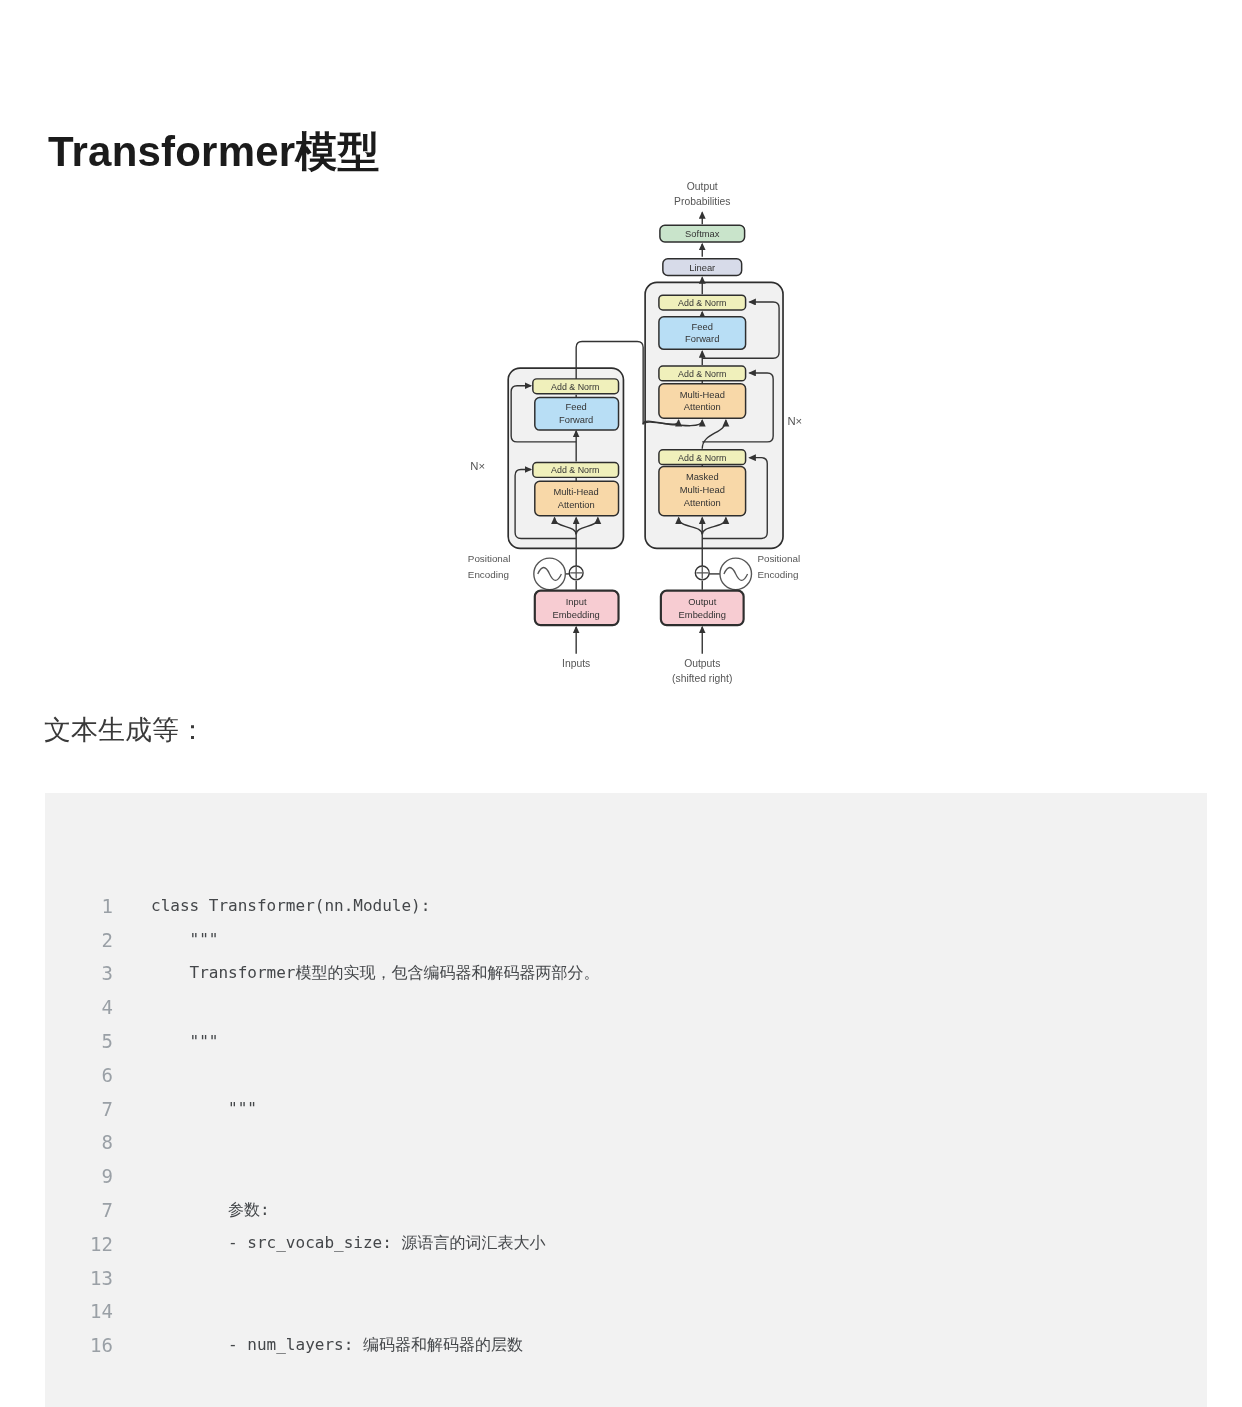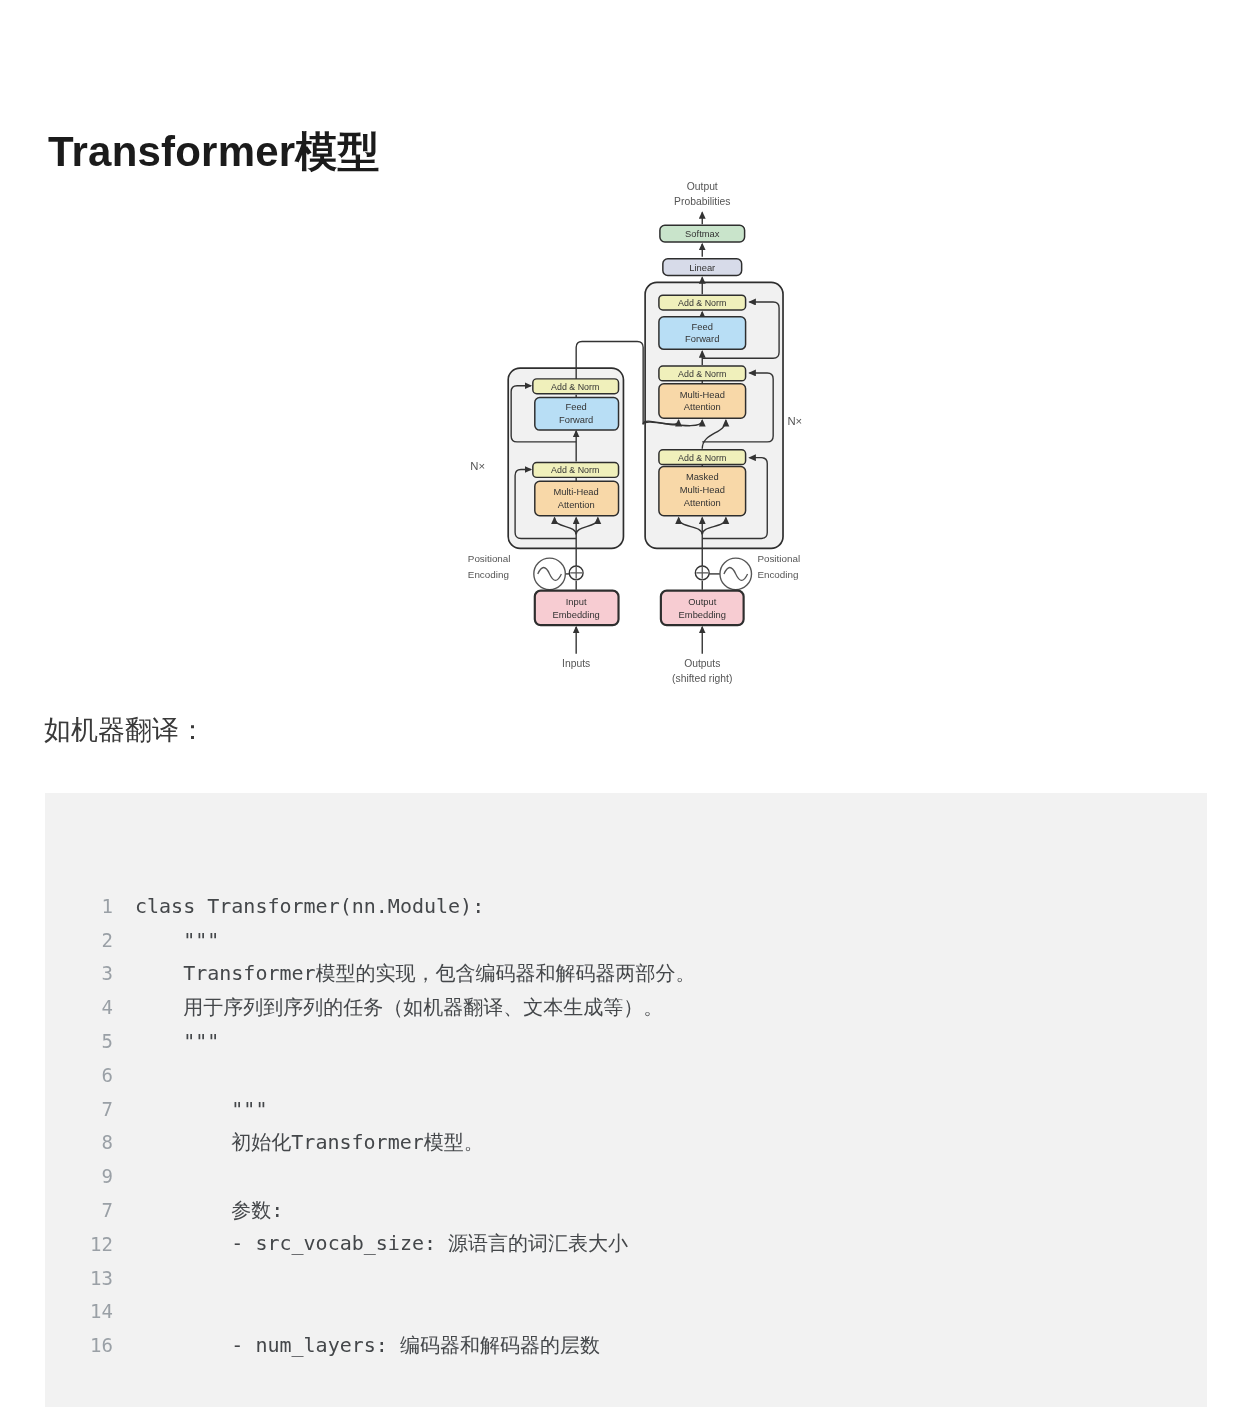--- a/index.html
+++ b/index.html
@@ -22,21 +22,21 @@
   .cap-l{font-size:10px;fill:#555;text-anchor:start;}
   .nx{font-size:11.5px;fill:#555;text-anchor:middle;}
   .pe{fill:#fff;stroke:#555;stroke-width:1.4;}
   .plus{fill:#fff;stroke:#333;stroke-width:1.4;}
   .pew{stroke:#555;stroke-width:1.3;fill:none;}
   .codeblock{position:absolute;left:45px;top:793px;width:1162px;height:614px;
        background:#f2f2f2;box-sizing:border-box;padding-top:96px;overflow:hidden;
        font-family:"DejaVu Sans Mono","Liberation Mono",monospace;}
   .code-line{display:flex;height:33.8px;align-items:center;}
   .ln{width:68px;flex-shrink:0;text-align:right;color:#9aa0a6;font-size:19px;}
-  .ct{margin-left:22px;white-space:pre;font-size:20px;color:#44474a;}
+  .ct{margin-left:38px;white-space:pre;font-size:16px;color:#44474a;}
 </style>
 </head>
 <body>
 
 <h1 class="page-title">Transformer模型</h1>
 
 <figure class="diagram" style="margin:16px;">
 <svg viewBox="0 0 400 525" xmlns="http://www.w3.org/2000/svg">
   <defs>
     <marker id="ah" markerWidth="6" markerHeight="6" refX="4.6" refY="2.5" orient="auto">
@@ -177,53 +177,51 @@
   </g>
 
   <text class="cap" x="122" y="501">Inputs</text>
   <g>
     <text class="cap" x="250" y="501">Outputs</text>
     <text class="cap" x="250" y="516">(shifted right)</text>
   </g>
 </svg>
 </figure>
 
-<h2 class="section-label" style="margin:0;">如机器翻译：</h2>
+<h2 class="section-label" style="margin:0;">文本生成等：</h2>
 
 <div class="codeblock">
   <div class="code-line">
       <span class="ln">1</span>
       <span class="ct">class Transformer(nn.Module):</span>
     </div>
   <div class="code-line">
       <span class="ln">2</span>
       <span class="ct">    """</span>
     </div>
   <div class="code-line">
       <span class="ln">3</span>
       <span class="ct">    Transformer模型的实现，包含编码器和解码器两部分。</span>
     </div>
   <div class="code-line">
       <span class="ln">4</span>
-      <span class="ct">    用于序列到序列的任务（如机器翻译、文本生成等）。</span>
     </div>
   <div class="code-line">
       <span class="ln">5</span>
       <span class="ct">    """</span>
     </div>
   <div class="code-line">
       <span class="ln">6</span>
     </div>
   <div class="code-line">
       <span class="ln">7</span>
       <span class="ct">        """</span>
     </div>
   <div class="code-line">
       <span class="ln">8</span>
-      <span class="ct">        初始化Transformer模型。</span>
     </div>
   <div class="code-line">
       <span class="ln">9</span>
       <span class="ct"></span>
     </div>
   <div class="code-line">
       <span class="ln">7</span>
       <span class="ct">        参数:</span>
     </div>
   <div class="code-line">

